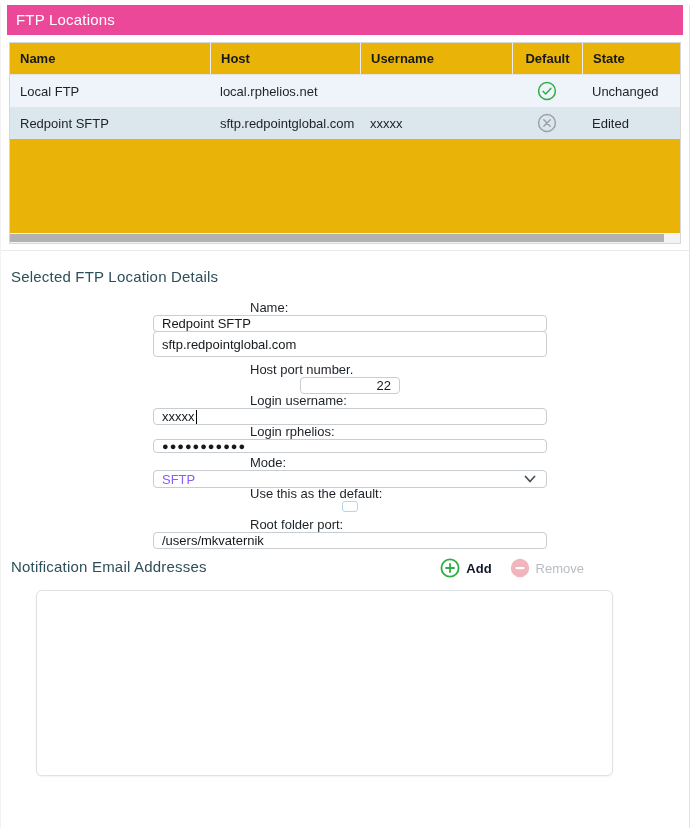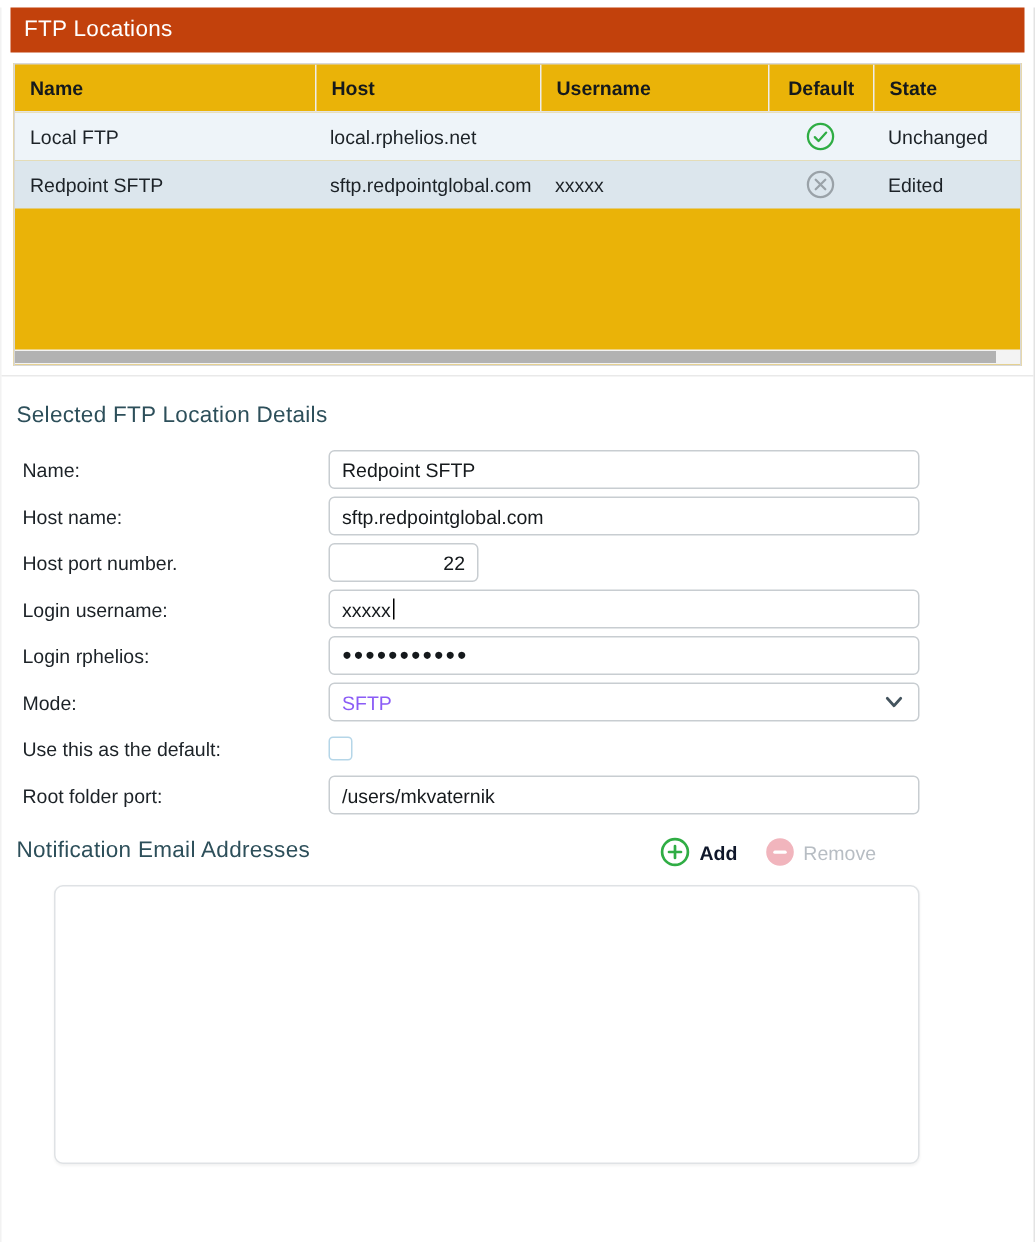--- a/index.html
+++ b/index.html
@@ -1,21 +1,21 @@
 <!DOCTYPE html>
 <html><head>
 <meta charset="utf-8">
 <style>
   * { box-sizing: border-box; margin: 0; padding: 0; }
   html, body { width: 690px; height: 828px; background: #ffffff; overflow: hidden; }
   body { font-family: "Liberation Sans", "DejaVu Sans", sans-serif; color: #1c2227; position: relative; }
   .window { width: 690px; height: 828px; border-right: 1px solid #e3e3e3; border-left: 1px solid #f2f2f2; position: relative; }
 
   
-  .titlebar { margin: 5px 6px 0 6px; height: 30px; background: #c2410c; color: #ffffff;
+  .titlebar { margin: 5px 6px 0 6px; height: 30px; background: #ec4899; color: #ffffff;
               font-size: 15px; line-height: 30px; padding-left: 9px; letter-spacing: .2px; }
 
   
   .table-box { margin: 7px 8px 0 8px; height: 202px; border: 1px solid #d8d8d8; background: #eab308; position: relative; overflow: hidden; }
   .trow { display: flex; height: 32px; align-items: center; font-size: 13px; }
   .thead { border-bottom: 1px solid #e4e4e4; font-weight: bold; color: #15191c; }
   .tcell { padding-left: 10px; height: 100%; display: flex; align-items: center; overflow: hidden; white-space: nowrap; }
   .thead .tcell + .tcell { border-left: 1px solid #ededed; }
   .col-name { width: 200px; }
   .col-host { width: 150px; }
@@ -28,21 +28,21 @@
 
   
   .hscroll { position: absolute; left: 0; right: 0; bottom: 0; height: 10px; background: #f3f3f3; }
   .hthumb { position: absolute; left: 0; top: 1px; bottom: 1px; width: calc(100% - 16px); background: #b2b2b2; }
 
   .section-divider { height: 1px; background: #e9e9e9; margin-top: 6px; }
 
   
   .details { padding: 17px 0 0 10px; }
   .section-heading { font-size: 15px; color: #2d4f5a; letter-spacing: .2px; margin-bottom: 15px; }
-  .form-row { display: flex; align-items: center; height: 26px; margin-bottom: 5px; }
+  .form-row { display: flex; align-items: center; height: 26px; margin-bottom: 5px; flex-direction: column; }
   .form-label { width: 208px; font-size: 13px; color: #1c2227; flex: none; padding-left: 4px; }
   .tb { height: 26px; border: 1px solid #c8cdd1; border-radius: 4px; background: #fff;
         font-family: "Liberation Sans", sans-serif; font-size: 13px; color: #15191c; padding: 0 8px; outline: none; }
   .tb-wide { width: 394px; }
   .tb-port { width: 100px; text-align: right; }
   .tb-pw { width: 394px; font-size: 11px; letter-spacing: 1px; font-weight: bold; }
   .input-like { display: flex; align-items: center; }
   .caret { display: inline-block; width: 1px; height: 14px; background: #000; margin-left: 1px; }
   .select-like { width: 394px; justify-content: space-between; color: #8b5cf6; cursor: default; }
   .select-like .val { font-size: 13px; }
@@ -111,21 +111,20 @@
 
   <div class="details">
     <div class="section-heading">Selected FTP Location Details</div>
 
     <div class="form-row">
       <div class="form-label">Name:</div>
       <input class="tb tb-wide" value="Redpoint SFTP" style="">
     </div>
 
     <div class="form-row">
-      <div class="form-label">Host name:</div>
       <input class="tb tb-wide" value="sftp.redpointglobal.com" style="">
     </div>
 
     <div class="form-row">
       <div class="form-label">Host port number.</div>
       <input class="tb tb-port" value="22" style="">
     </div>
 
     <div class="form-row">
       <div class="form-label">Login username:</div>

